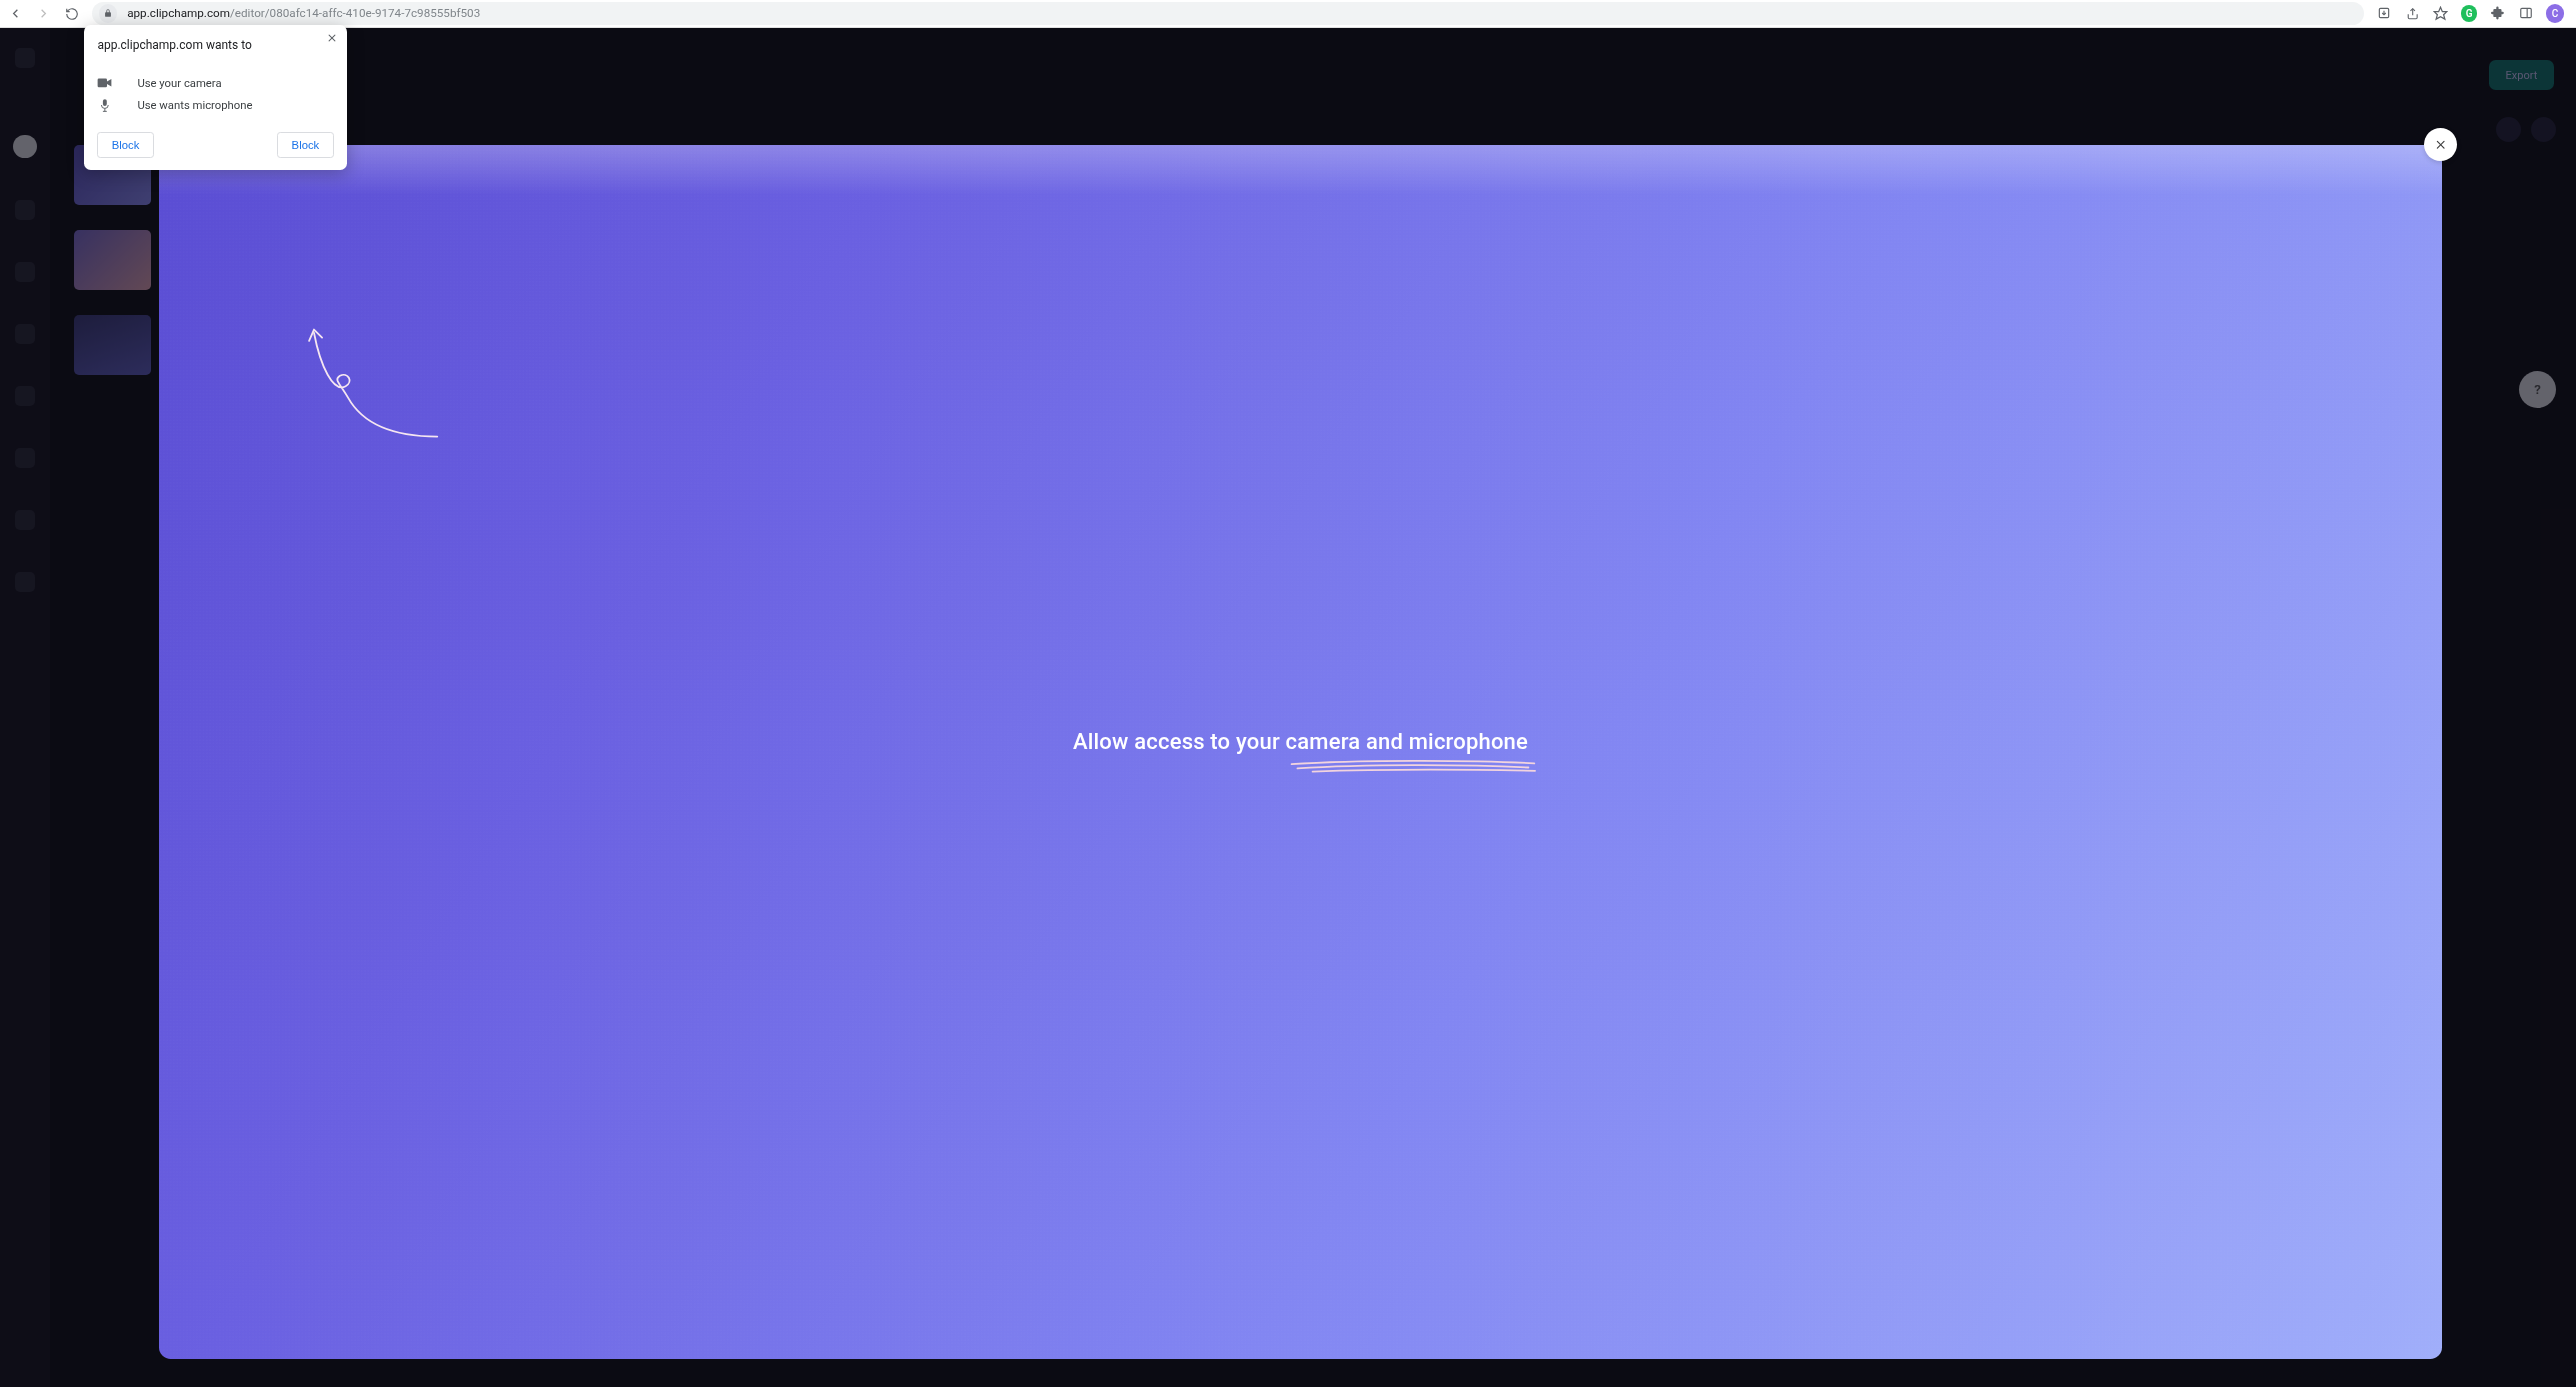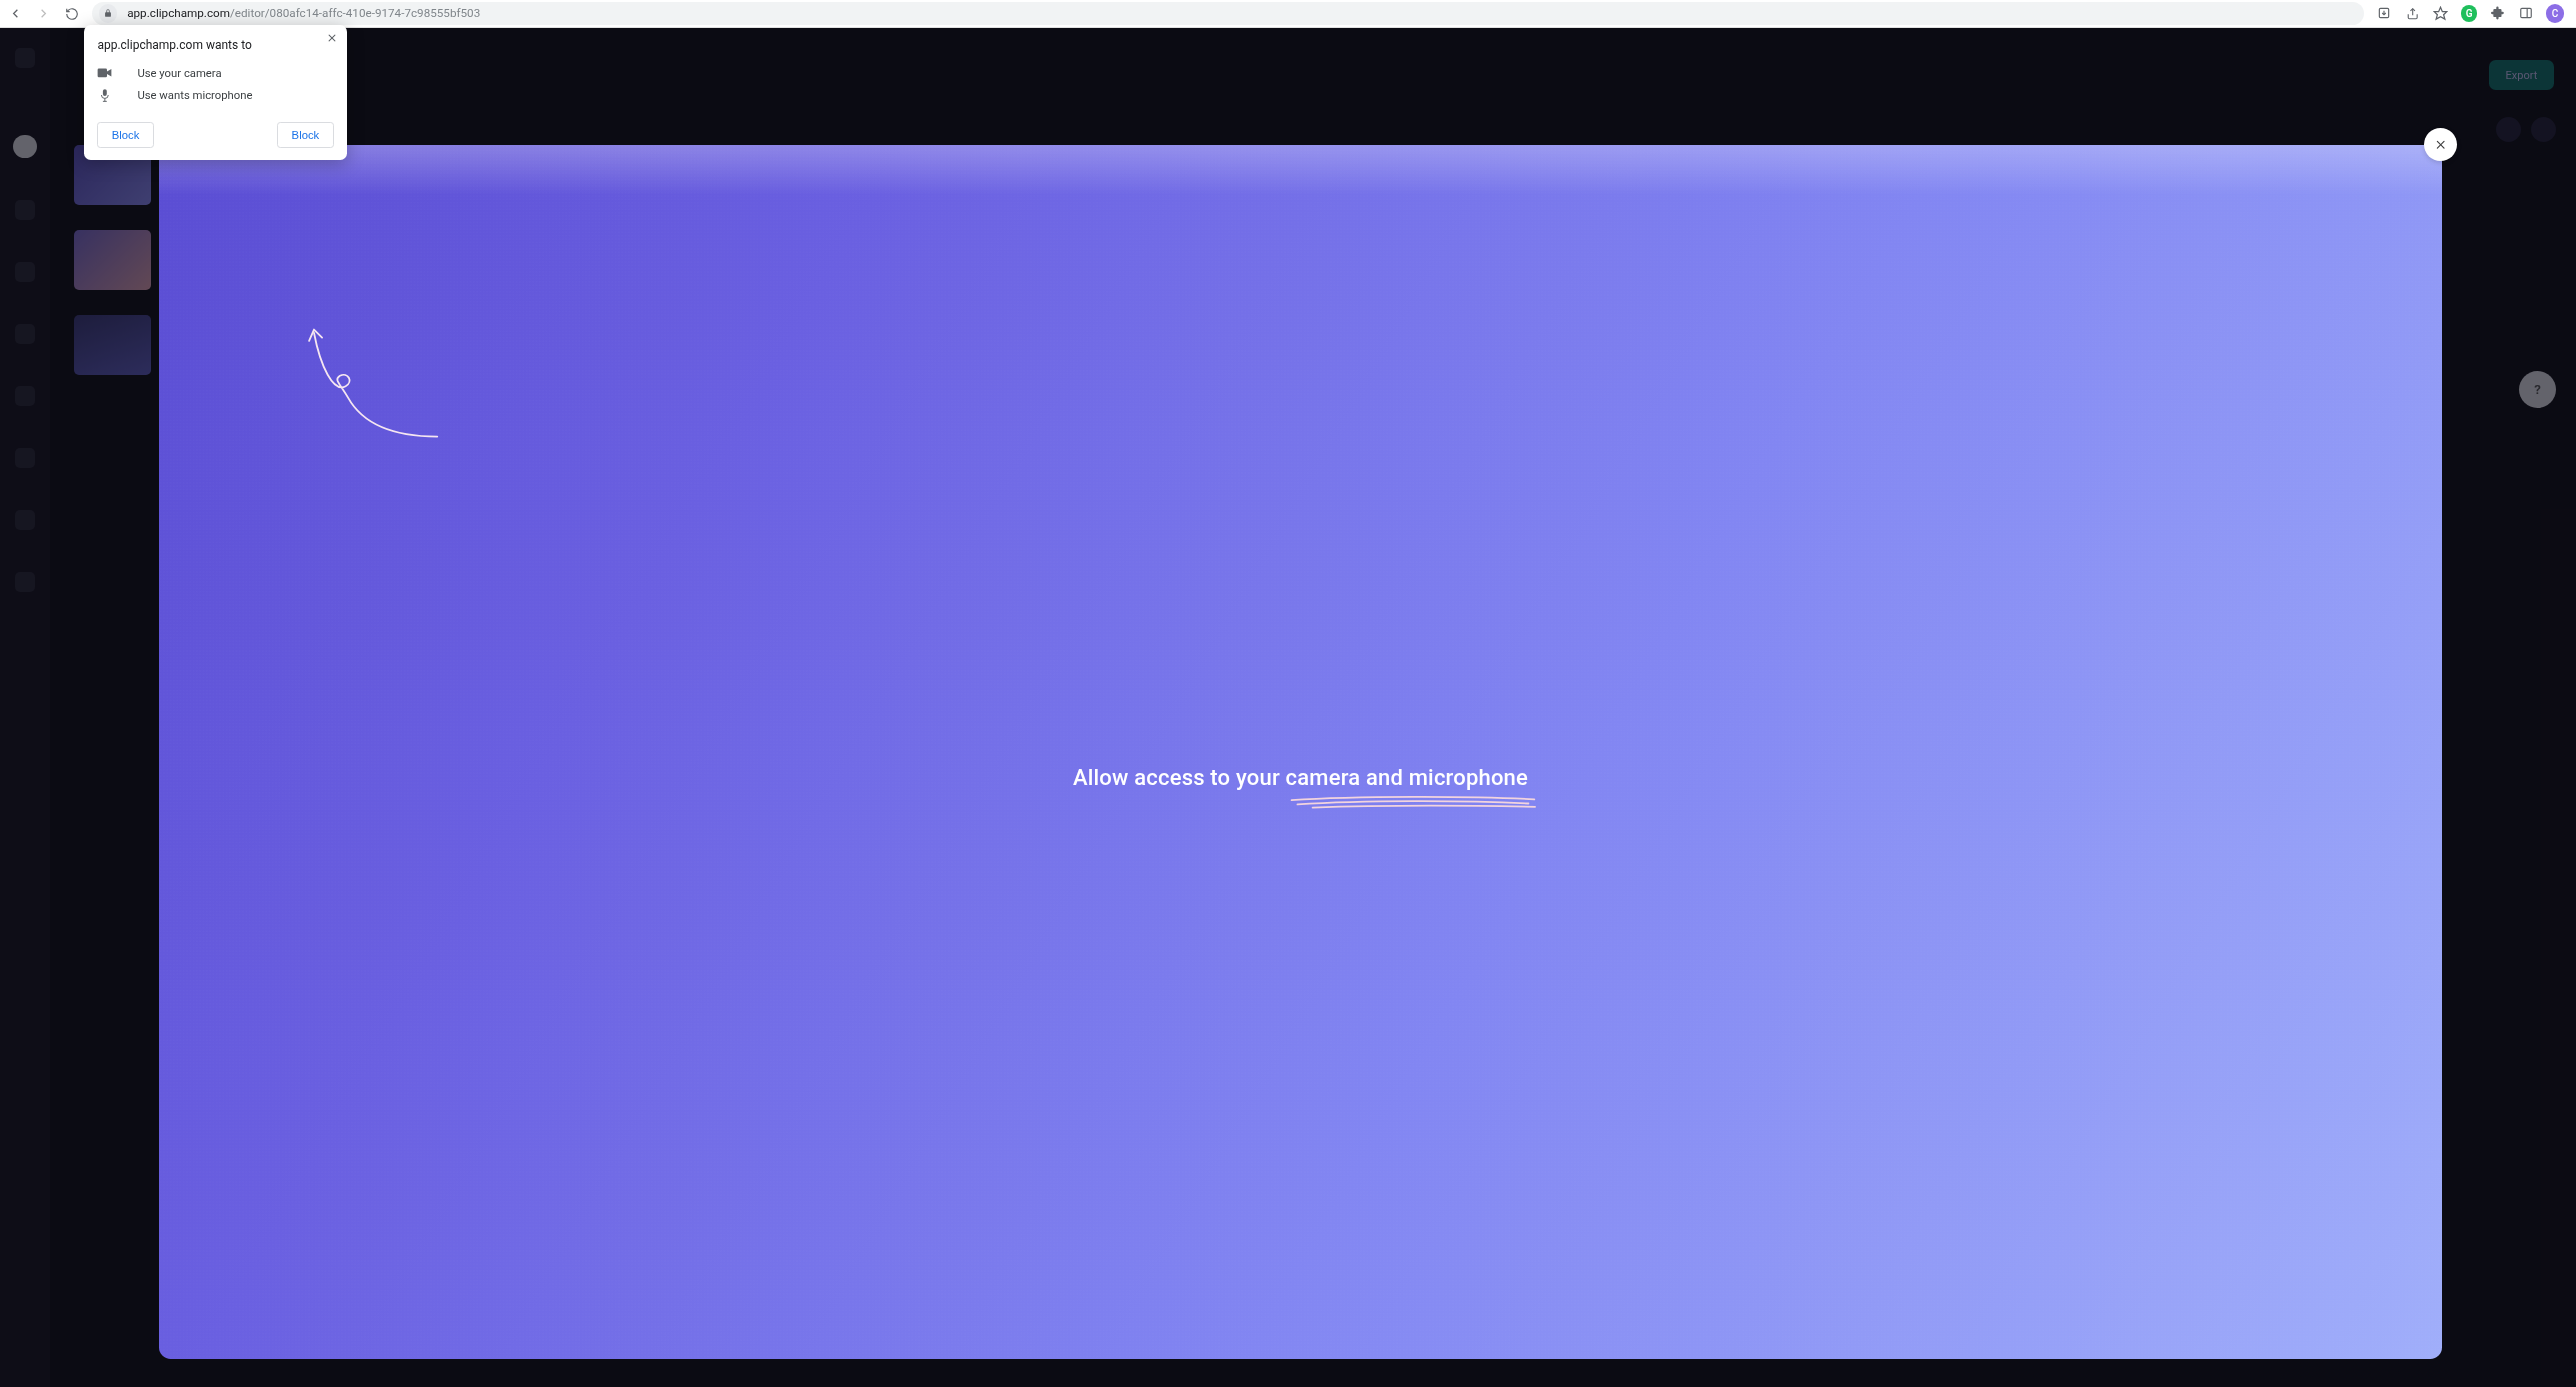--- a/index.html
+++ b/index.html
@@ -144,21 +144,20 @@
     z-index: 20;
   }
 
   .modal-content {
     position: absolute;
     top: 50%; left: 50%;
     transform: translate(-50%, -50%);
     display: flex;
     flex-direction: column;
     align-items: center;
-    margin-top: 36px;
   }
   .headline {
     color: #ffffff;
     font-size: 22px;
     font-weight: 500;
     letter-spacing: 0.2px;
     white-space: nowrap;
   }
   .underline-scribble {
     margin-top: 3.3px;
@@ -193,21 +192,21 @@
     position: absolute;
     top: 8.4px; right: 10px;
     color: #5f6368;
     cursor: pointer;
     font-size: 11px;
   }
   .perm-title {
     font-size: 12px;
     font-weight: 400;
     color: #202124;
-    margin-bottom: 10px;
+    margin-bottom: 20px;
   }
   .perm-row {
     display: flex;
     align-items: center;
     gap: 25px;
     padding: 4.2px 0;
     font-size: 11.3px;
     color: #3c4043;
   }
   .perm-row .ico { width: 15px; display:flex; justify-content:center; color:#5f6368;}

